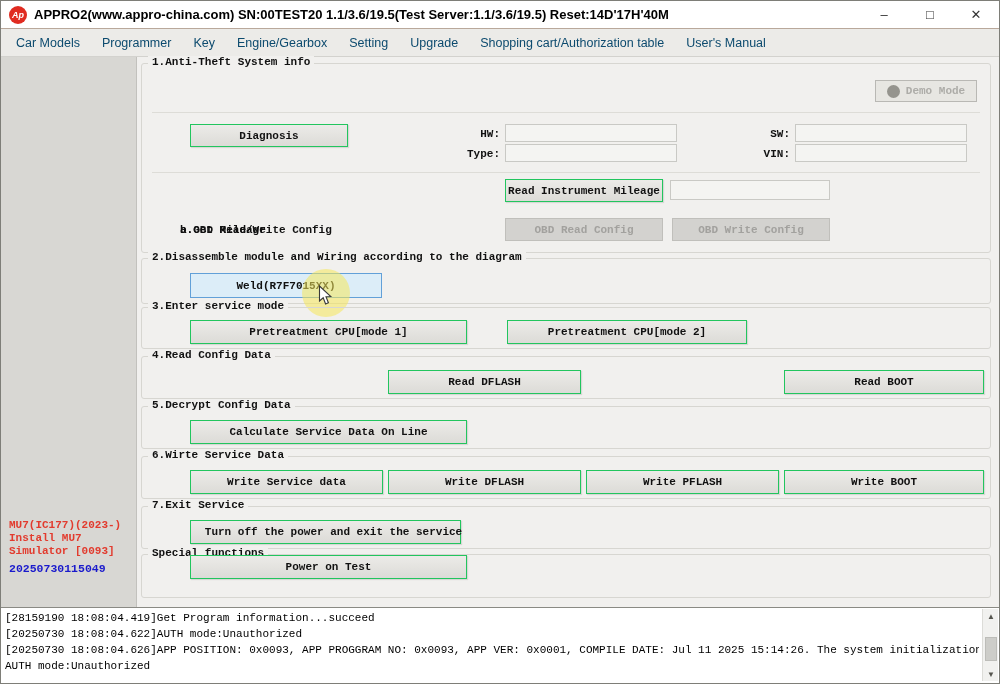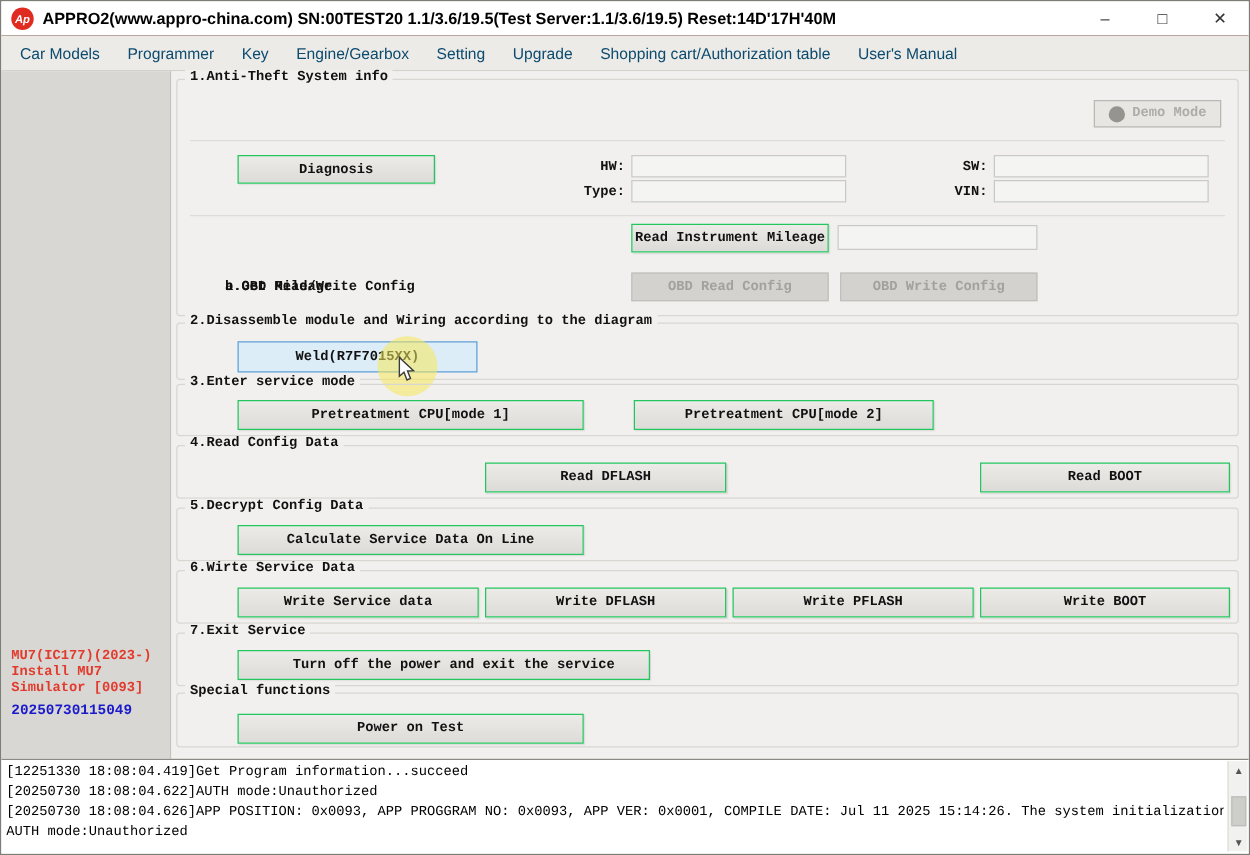--- a/index.html
+++ b/index.html
@@ -154,34 +154,34 @@
       <div class="group" style="top:399px;height:43px;">
         <span class="group-title">6.Wirte Service Data</span>
         <div class="btn" style="left:48px;top:13px;width:193px;height:24px;">Write Service data</div>
         <div class="btn" style="left:246px;top:13px;width:193px;height:24px;">Write DFLASH</div>
         <div class="btn" style="left:444px;top:13px;width:193px;height:24px;">Write PFLASH</div>
         <div class="btn" style="left:642px;top:13px;width:200px;height:24px;">Write BOOT</div>
       </div>
 
       <div class="group" style="top:449px;height:43px;">
         <span class="group-title">7.Exit Service</span>
-        <div class="btn" style="left:48px;top:13px;width:330px;height:24px;padding-left:16px;">Turn off the power and exit the service</div>
+        <div class="btn" style="left:48px;top:13px;width:271px;height:24px;padding-left:16px;">Turn off the power and exit the service</div>
       </div>
 
       <div class="group" style="top:497px;height:44px;">
         <span class="group-title">Special functions</span>
-        <div class="btn" style="left:48px;top:16px;width:277px;height:24px;">Power on Test</div>
+        <div class="btn" style="left:48px;top:0;width:277px;height:24px;">Power on Test</div>
       </div>
 
     </div>
   </div>
 
   <div class="log">
     <div class="log-lines">
-      <div class="log-line">[12251330 18:08:04.419]Get Program information...succeed</div>
+      <div class="log-line">[28159190 18:08:04.419]Get Program information...succeed</div>
       <div class="log-line">[20250730 18:08:04.622]AUTH mode:Unauthorized</div>
       <div class="log-line">[20250730 18:08:04.626]APP POSITION: 0x0093, APP PROGGRAM NO: 0x0093, APP VER: 0x0001, COMPILE DATE: Jul 11 2025 15:14:26. The system initialization is complete.</div>
       <div class="log-line">AUTH mode:Unauthorized</div>
     </div>
     <div class="log-scrollbar">
       <div class="scroll-arrow scroll-up">▲</div>
       <div class="scroll-thumb"></div>
       <div class="scroll-arrow scroll-down">▼</div>
     </div>
   </div>

